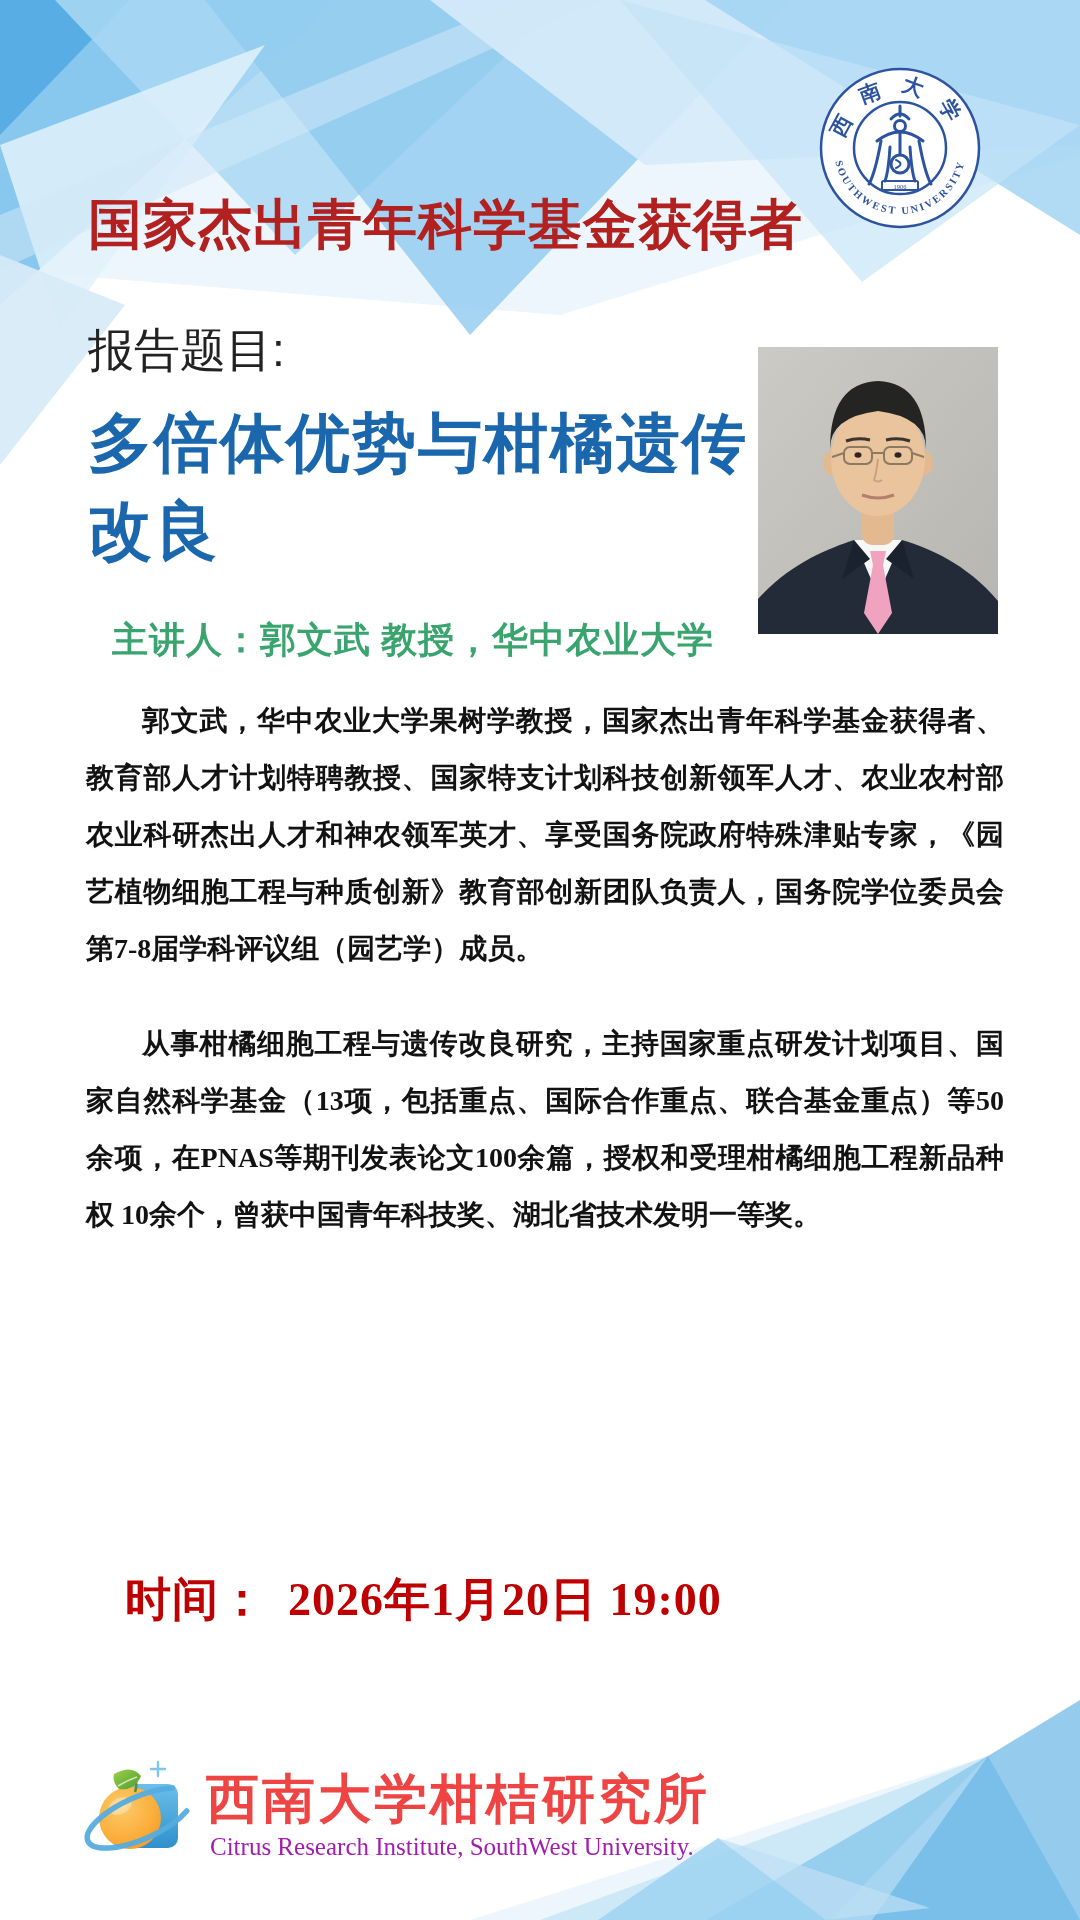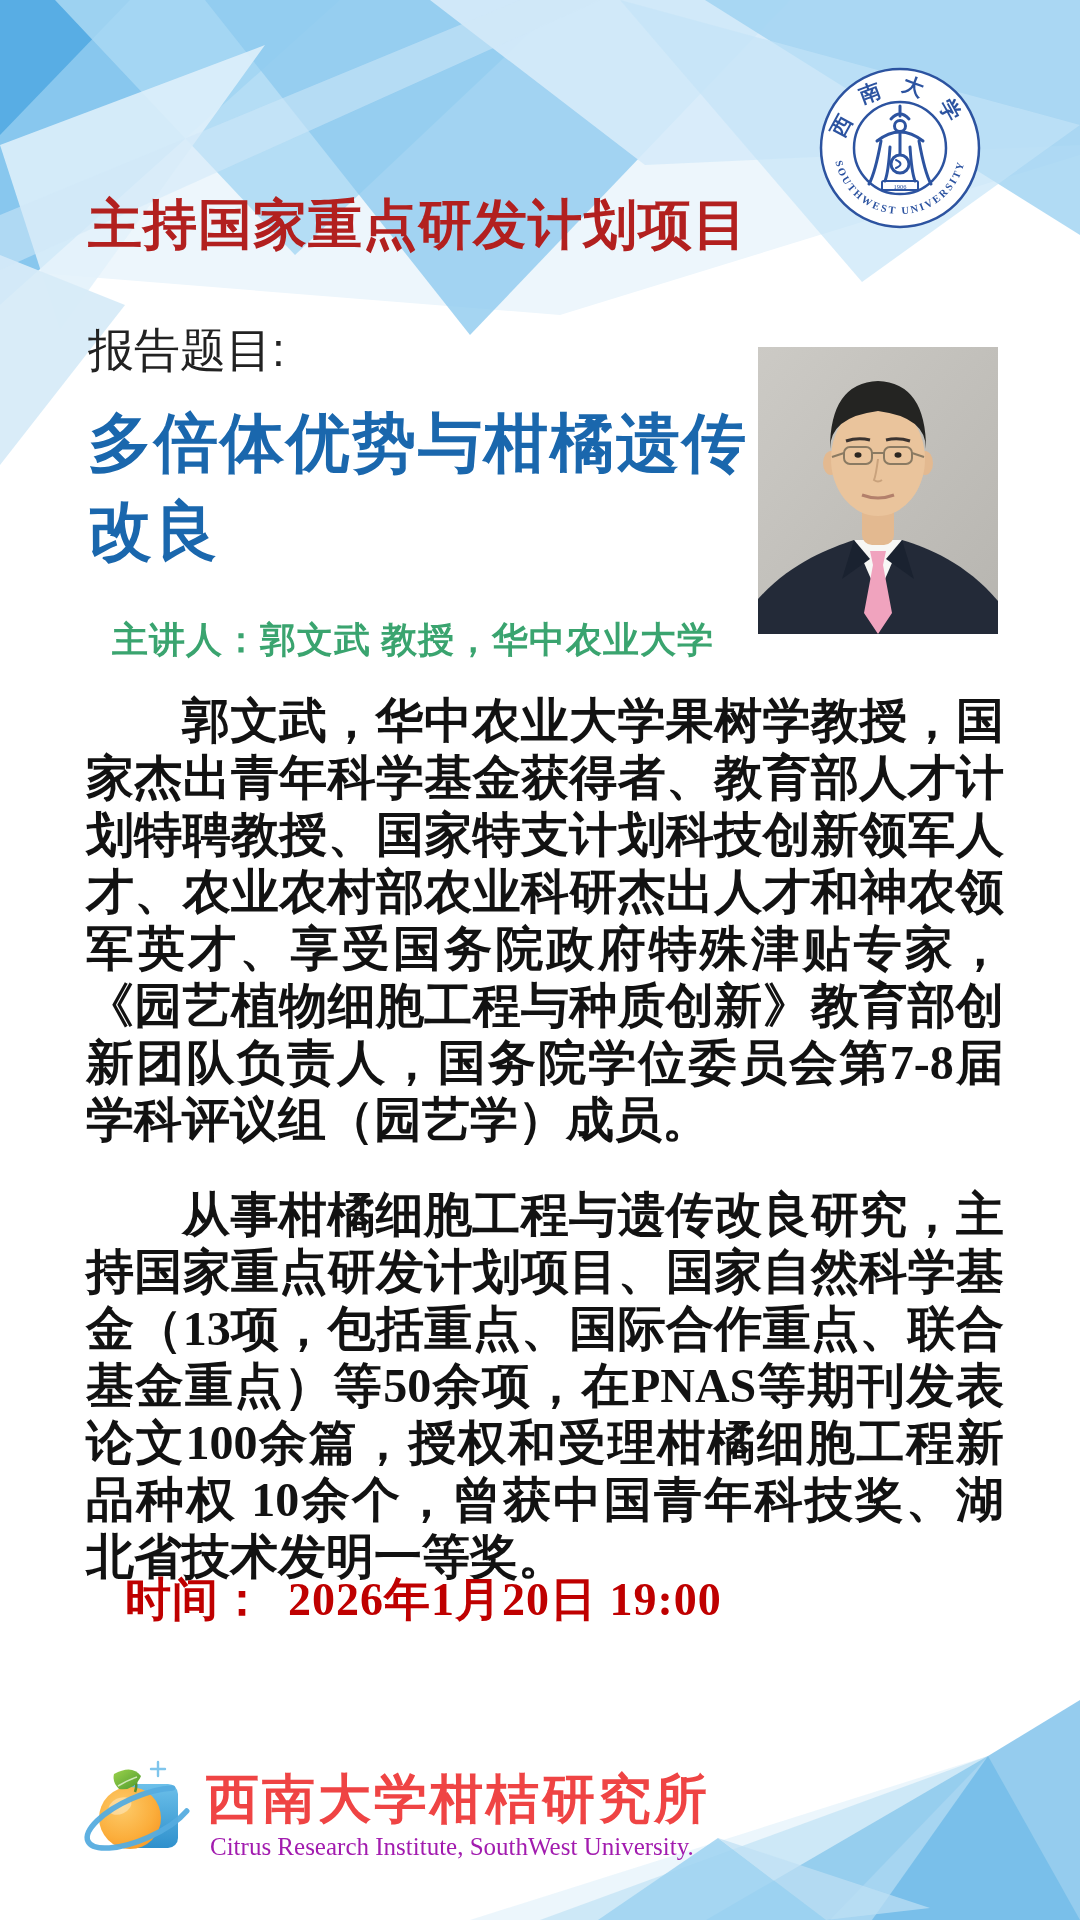--- a/index.html
+++ b/index.html
@@ -29,21 +29,21 @@
   .speaker-line{
     left:112px;top:616px;width:760px;
     font-size:36px;font-weight:700;color:#3AA46F;
     letter-spacing:1px;white-space:nowrap;
   }
   .photo-box{
     left:758px;top:347px;width:240px;height:287px;overflow:hidden;
   }
   .bio{
     left:86px;top:692px;width:918px;
-    font-size:48px;font-weight:600;color:#121212;
+    font-size:28px;font-weight:600;color:#121212;
     line-height:57px;text-align:justify;text-justify:inter-character;
   }
   .bio p{margin:0;text-indent:2em;}
   .bio p + p{margin-top:38px;}
   .schedule{
     left:88px;top:1568px;width:760px;
     font-size:46px;font-weight:700;color:#BF0000;line-height:64px;
     letter-spacing:1px;
   }
   .schedule .lbl{margin-right:22px;margin-left:37px;}
@@ -110,21 +110,21 @@
       <path d="M101,75 C105,97 108,109 113,118"></path>
       <path d="M72,81 C71,97 70,107 67,115"></path>
       <path d="M92,81 C93,97 94,107 97,115"></path>
       <circle cx="82" cy="98" r="9"></circle>
       <path d="M78,94 Q87,98 78,102" stroke-width="2"></path>
       <rect x="64" y="115" width="36" height="9" rx="1.5" stroke-width="2"></rect>
     </g>
     <text x="82" y="122.5" font-size="6.5" text-anchor="middle" fill="#2C53A0">1906</text>
   </svg>
 
-  <div class="abs event-title">主持国家重点研发计划项目</div>
+  <div class="abs event-title">国家杰出青年科学基金获得者</div>
 
   <div class="abs report-title">多倍体优势与柑橘遗传改良</div>
 
   <div class="abs report-label">报告题目:</div>
 
   <div class="abs speaker-line">主讲人：郭文武 教授，华中农业大学</div>
 
   <div class="abs photo-box">
     <svg viewBox="0 0 240 287" width="240" height="287">
       <defs>

